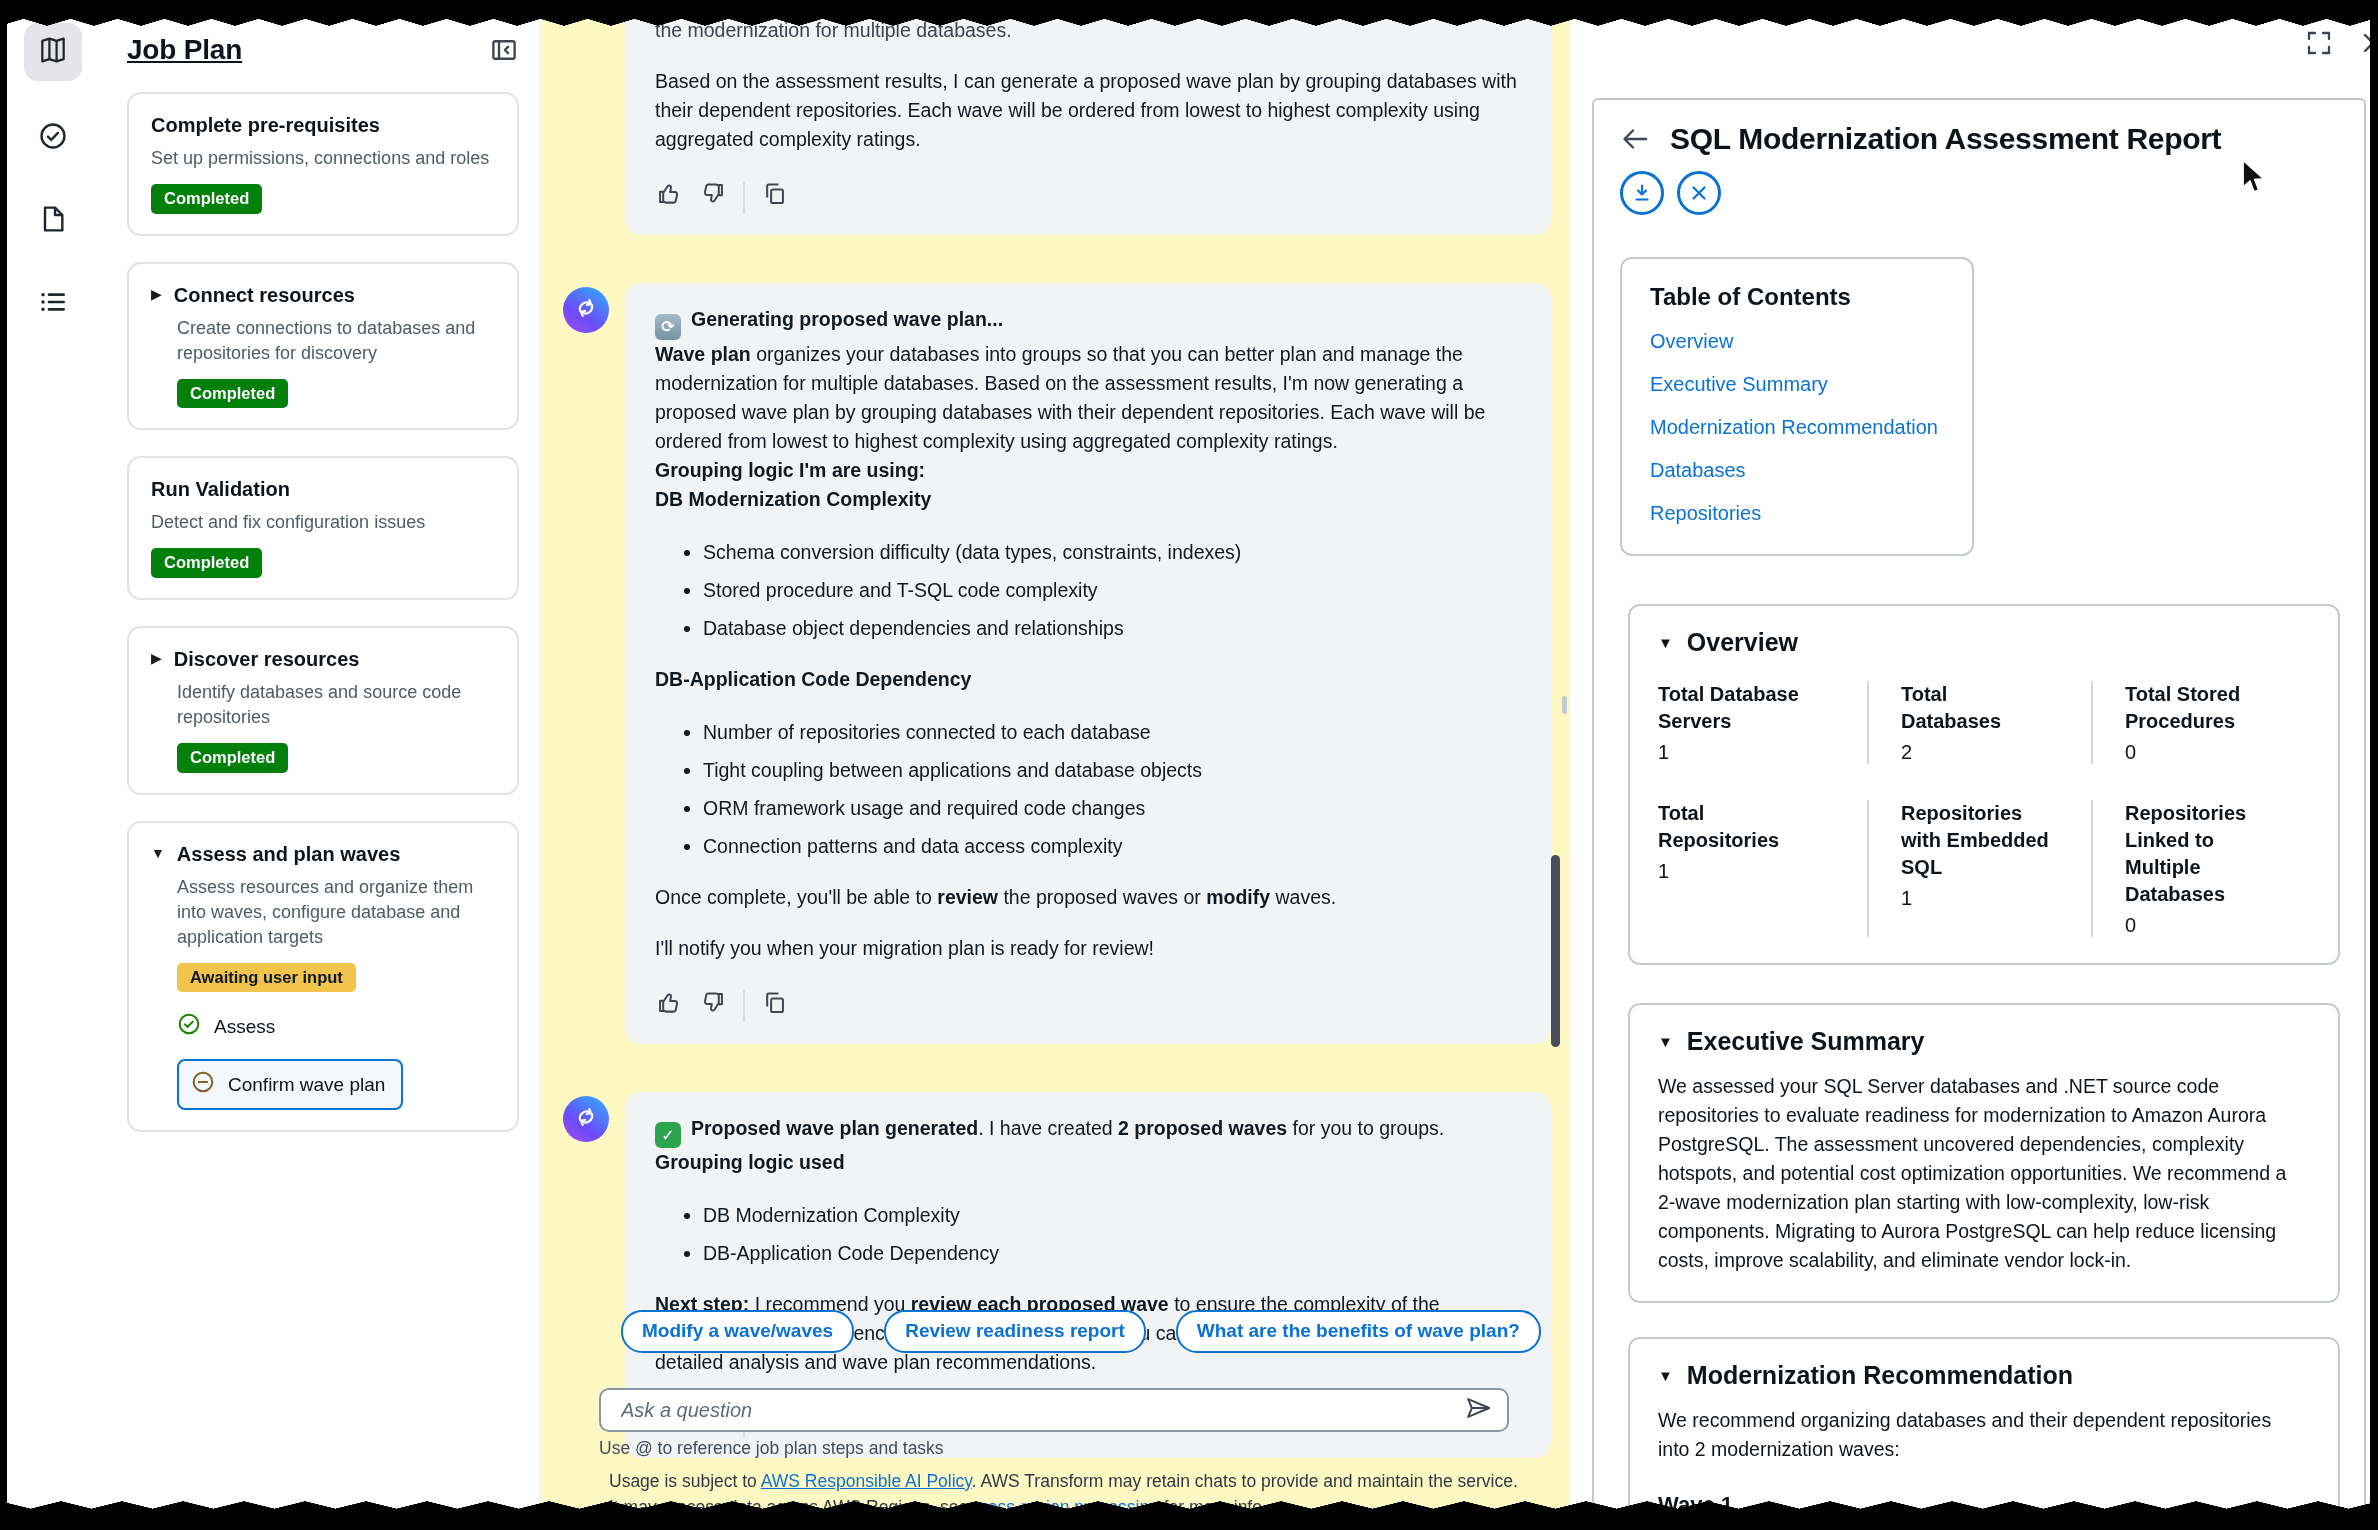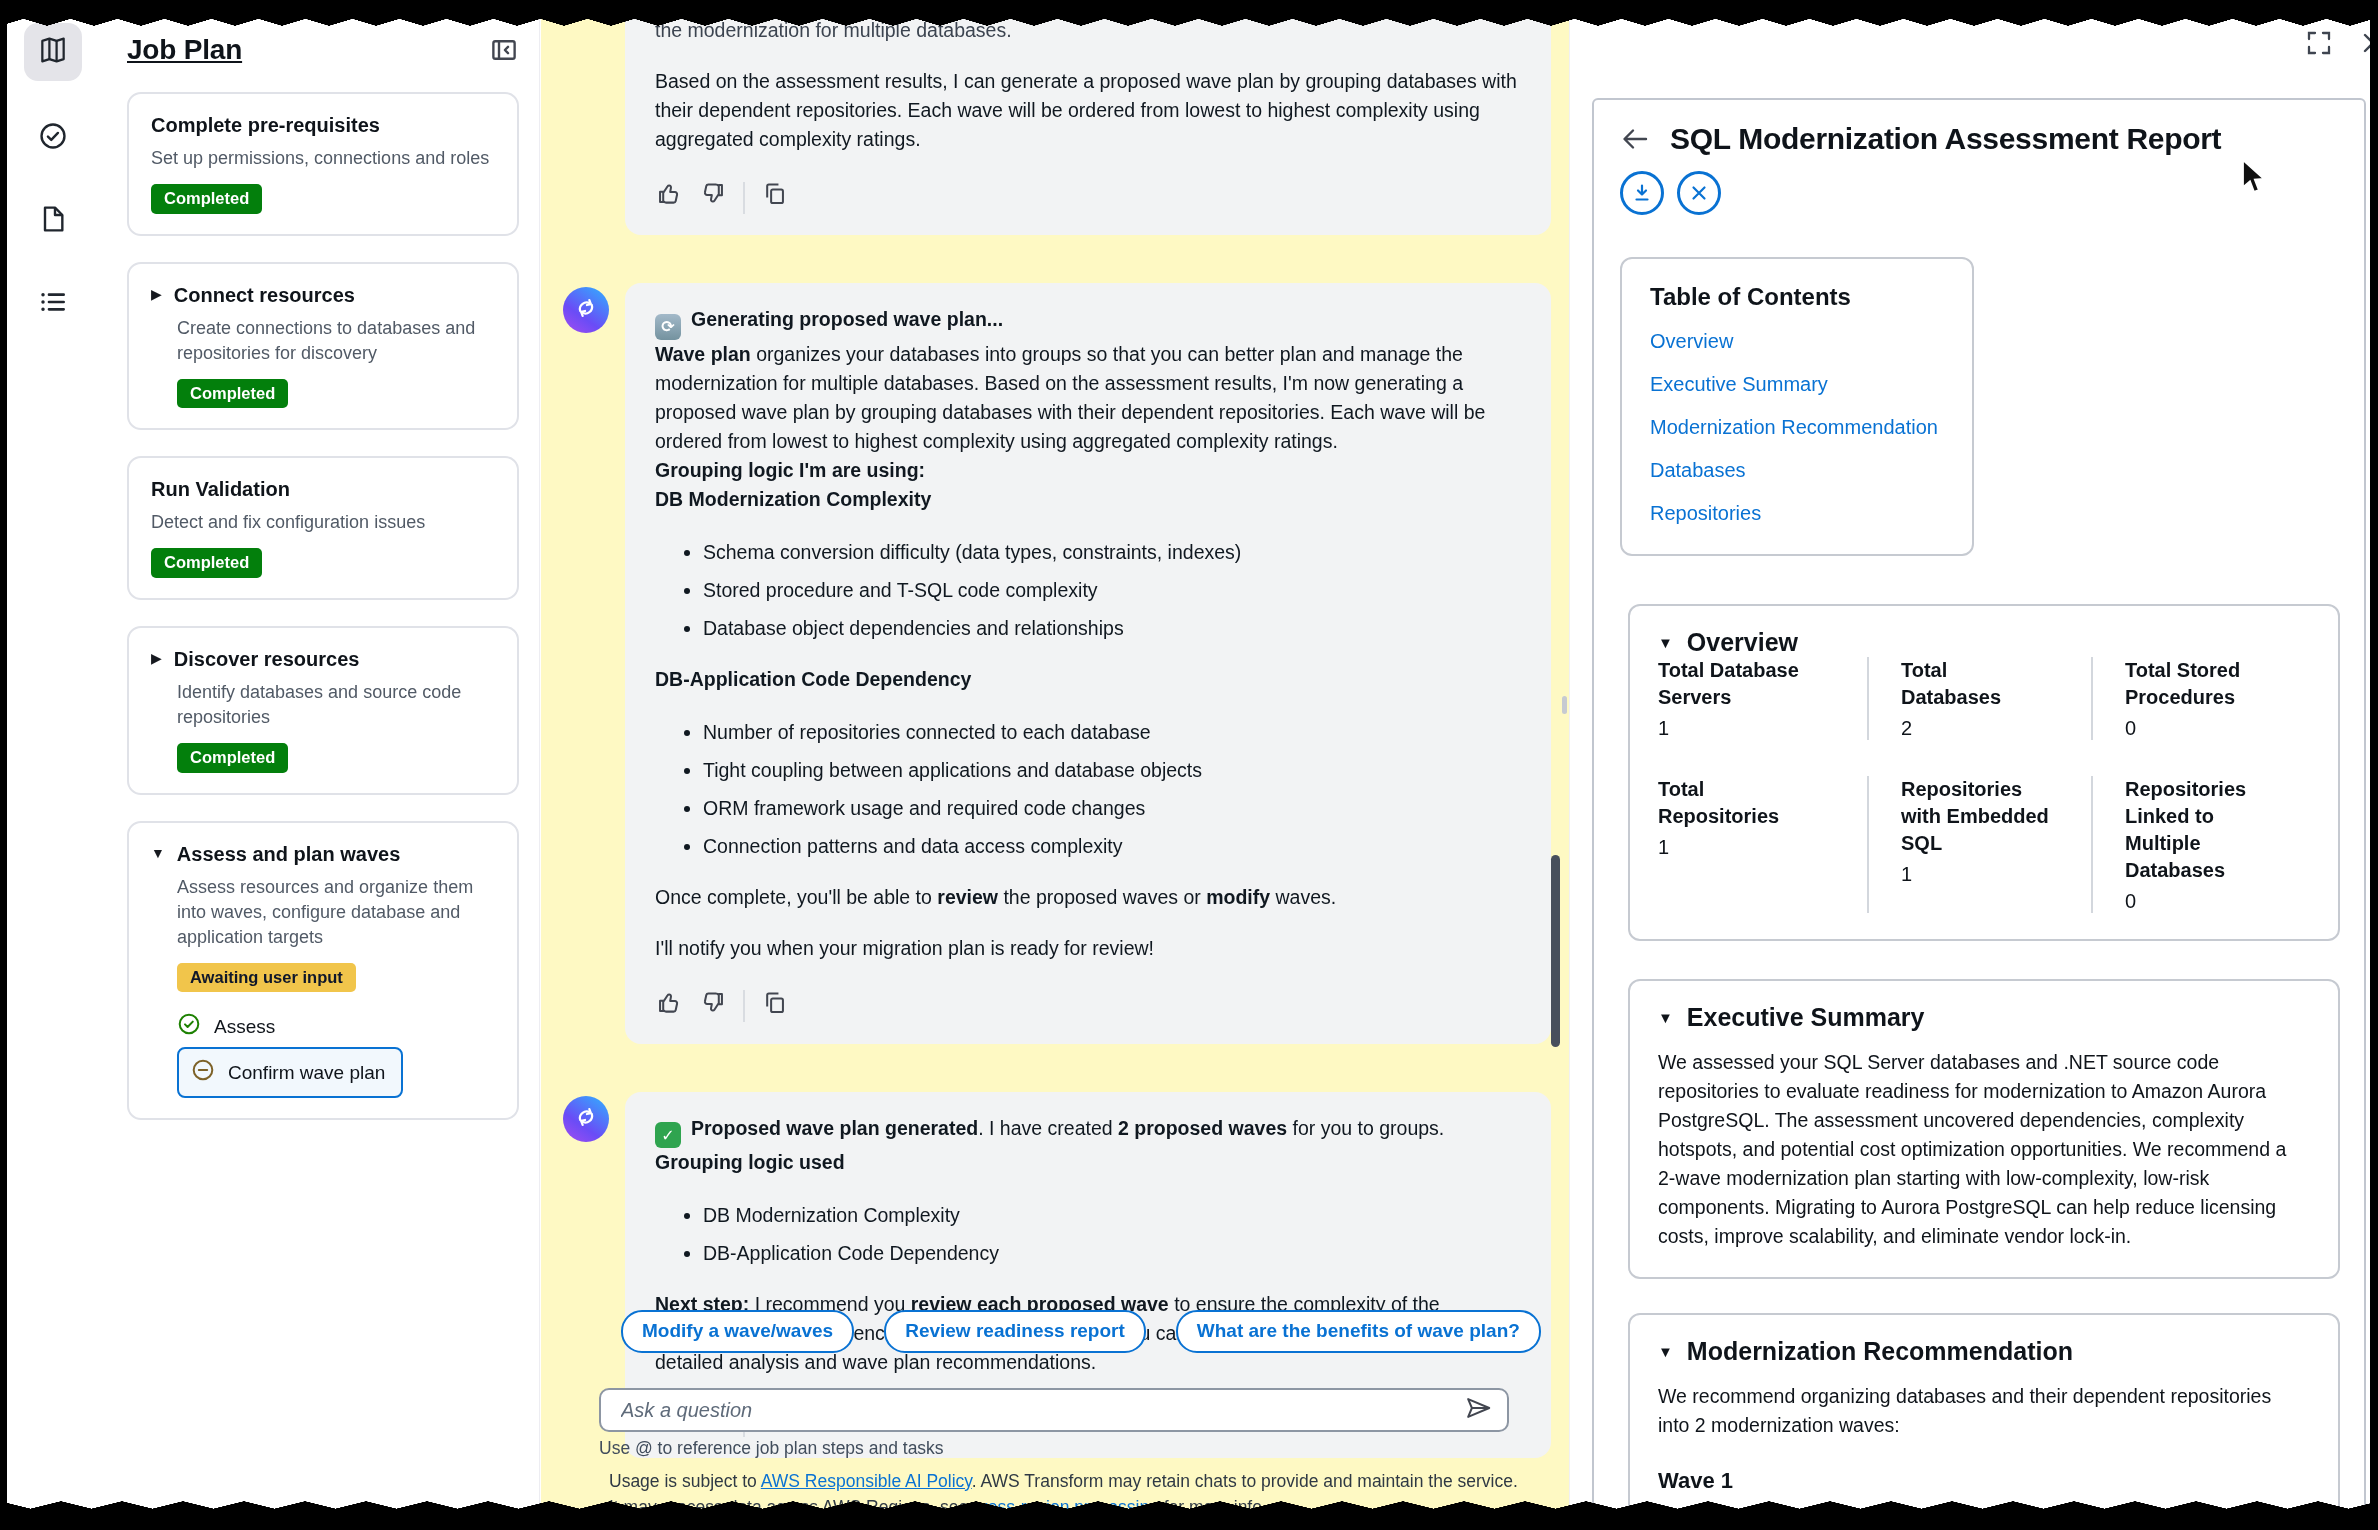--- a/index.html
+++ b/index.html
@@ -60,21 +60,21 @@
   .badge {
     display:inline-block; margin-top:13px; padding:4px 13px 5px;
     border-radius:5px; font-size:16.5px; font-weight:bold; line-height:1.25;
   }
   .badge.success { background:#037f0c; color:#fff; }
   .badge.warning { background:#f1c54b; color:#0f172a; }
   .subtasks { margin-top:20px; margin-left:26px; }
   .subtask { display:flex; align-items:center; gap:13px; font-size:19px; cursor:pointer; }
   .subtask svg { flex:none; }
   .subtask-sel {
-    display:inline-flex; align-items:center; gap:13px; margin-top:6px;
+    display:inline-flex; align-items:center; gap:13px; margin-top:18px;
     border:2px solid #0972d3; background:#f2f8fd; border-radius:8px;
     padding:9px 16px 9px 12px; font-size:19px; cursor:pointer;justify-content:center;
   }
 
   
   .chat {
     position:absolute; left:534px; top:0; width:1028px; height:100%;
     background:#fef9c3; overflow:hidden;
   }
   .stream { position:absolute; left:22px; top:0; width:988px; }
@@ -153,21 +153,21 @@
   .toc-link { margin-top:17px; font-size:20px; line-height:26px; color:#0972d3; cursor:pointer; width:300px; }
   .sec {
     border:2px solid #c6cad1; border-radius:12px; padding:22px 28px 26px;
     width:712px; margin-left:8px;
   }
   .sec-overview { margin-top:48px; }
   .sec-exec { margin-top:38px; }
   .sec-modern { margin-top:34px; }
   .sec-head { display:flex; align-items:center; gap:14px; font-size:25px; font-weight:bold; }
   .sec-caret { font-size:15px; cursor:pointer; }
-  .stats-row { display:grid; grid-template-columns:209px 224px 1fr; }
+  .stats-row { display:grid; grid-template-columns:209px 224px 1fr; margin-top:24px; }
   .stats-row + .stats-row { margin-top:36px; }
   .stat { padding-right:10px; }
   .stat.bordered { border-left:2px solid #d3d7dd; padding-left:32px; }
   .stat-label { font-size:20px; font-weight:bold; line-height:27px; max-width:148px; }
   .stat-value { font-size:20px; margin-top:6px; }
   .sec-body { font-size:19.5px; line-height:29px; margin-top:16px; width:648px; }
   .wave-name { font-size:22px; font-weight:bold; margin-top:28px; }
 
   .cursor { position:absolute; left:2240px; top:158px; z-index:60; }
 </style>

